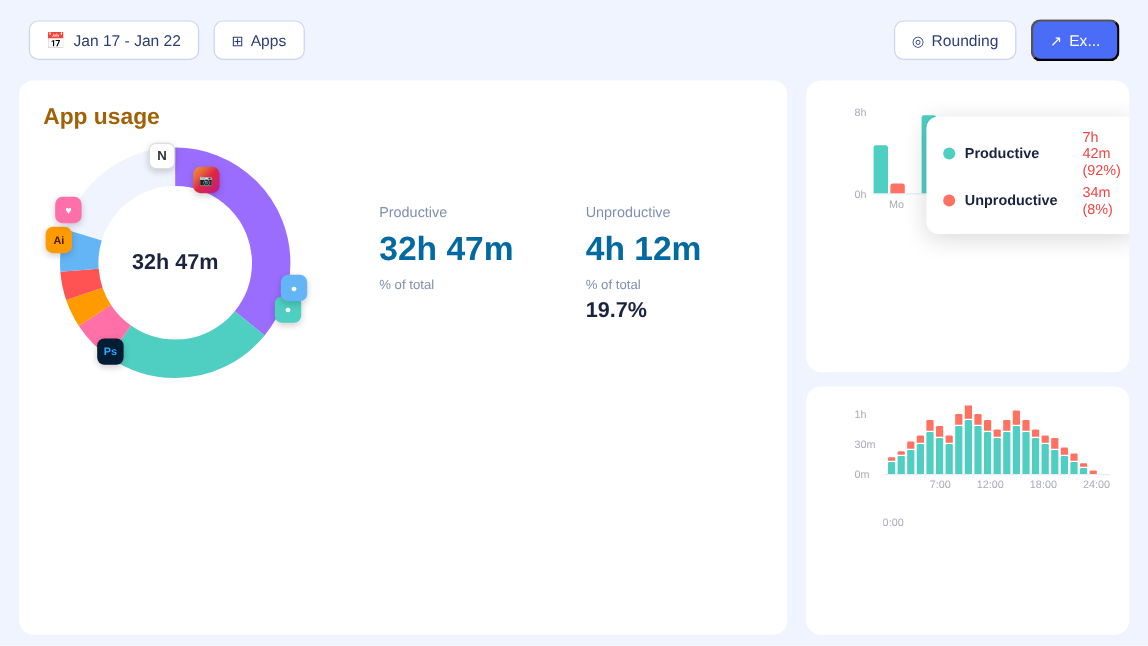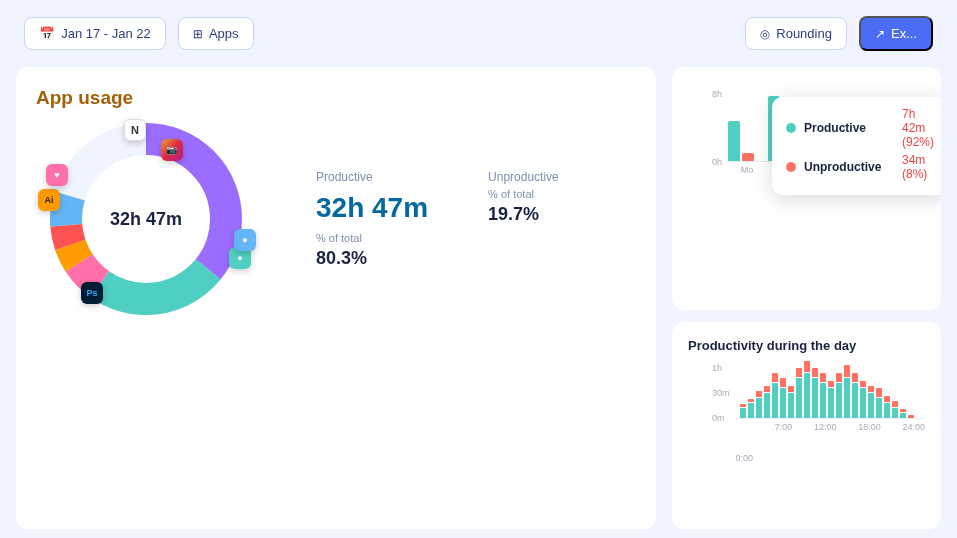--- a/index.html
+++ b/index.html
@@ -120,24 +120,24 @@
 
           <div class="floating-icon" style="top:55px; left:10px; background:#ff6fa8; color:white; font-size:9px;">♥</div>
         </div>
       </div>
 
       <div class="stats-area">
         <div class="stat-group">
           <div class="stat-label">Productive</div>
           <div class="stat-value">32h 47m</div>
           <div class="stat-sub">% of total</div>
-          <div class="stat-pct">80.3%</div>
         </div>
         <div class="stat-group">
           <div class="stat-label">Unproductive</div>
+          <div class="stat-value">4h 12m</div>
           <div class="stat-sub">% of total</div>
           <div class="stat-pct">19.7%</div>
         </div>
       </div>
     </div>
   </div>
 
   <div class="right-panels">
 
     <div class="productivity-panel" style="flex:1.2;">
@@ -204,21 +204,20 @@
             <span style="font-size:9px; color:#aab; width:26px; text-align:center;">Tu</span>
             <span style="font-size:9px; color:#aab; width:26px; text-align:center;">We</span>
             <span style="font-size:9px; color:#aab; width:26px; text-align:center;">Th</span>
             <span style="font-size:9px; color:#aab; width:26px; text-align:center;">Fr</span>
           </div>
         </div>
       </div>
     </div>
 
     <div class="productivity-panel" style="flex:1;">
-      <div class="sub-title">Productivity during the day</div>
       <div style="display:flex; padding-left:24px;">
         <div style="display:flex; flex-direction:column; justify-content:space-between; height:62px; margin-right:6px; padding-top:2px;">
           <span style="font-size:9px; color:#aab;">1h</span>
           <span style="font-size:9px; color:#aab;">30m</span>
           <span style="font-size:9px; color:#aab;">0m</span>
         </div>
         <div style="flex:1; overflow:hidden;">
           <div id="day-bars" style="display:flex; align-items:flex-end; gap:2px; height:58px; border-bottom:1px solid #e8ecf5;">
               <div style="display: flex; flex-direction: column; align-items: center; gap: 1px; height: 58px; justify-content: flex-end;"></div>
               <div style="display: flex; flex-direction: column; align-items: center; gap: 1px; height: 58px; justify-content: flex-end;"></div>

